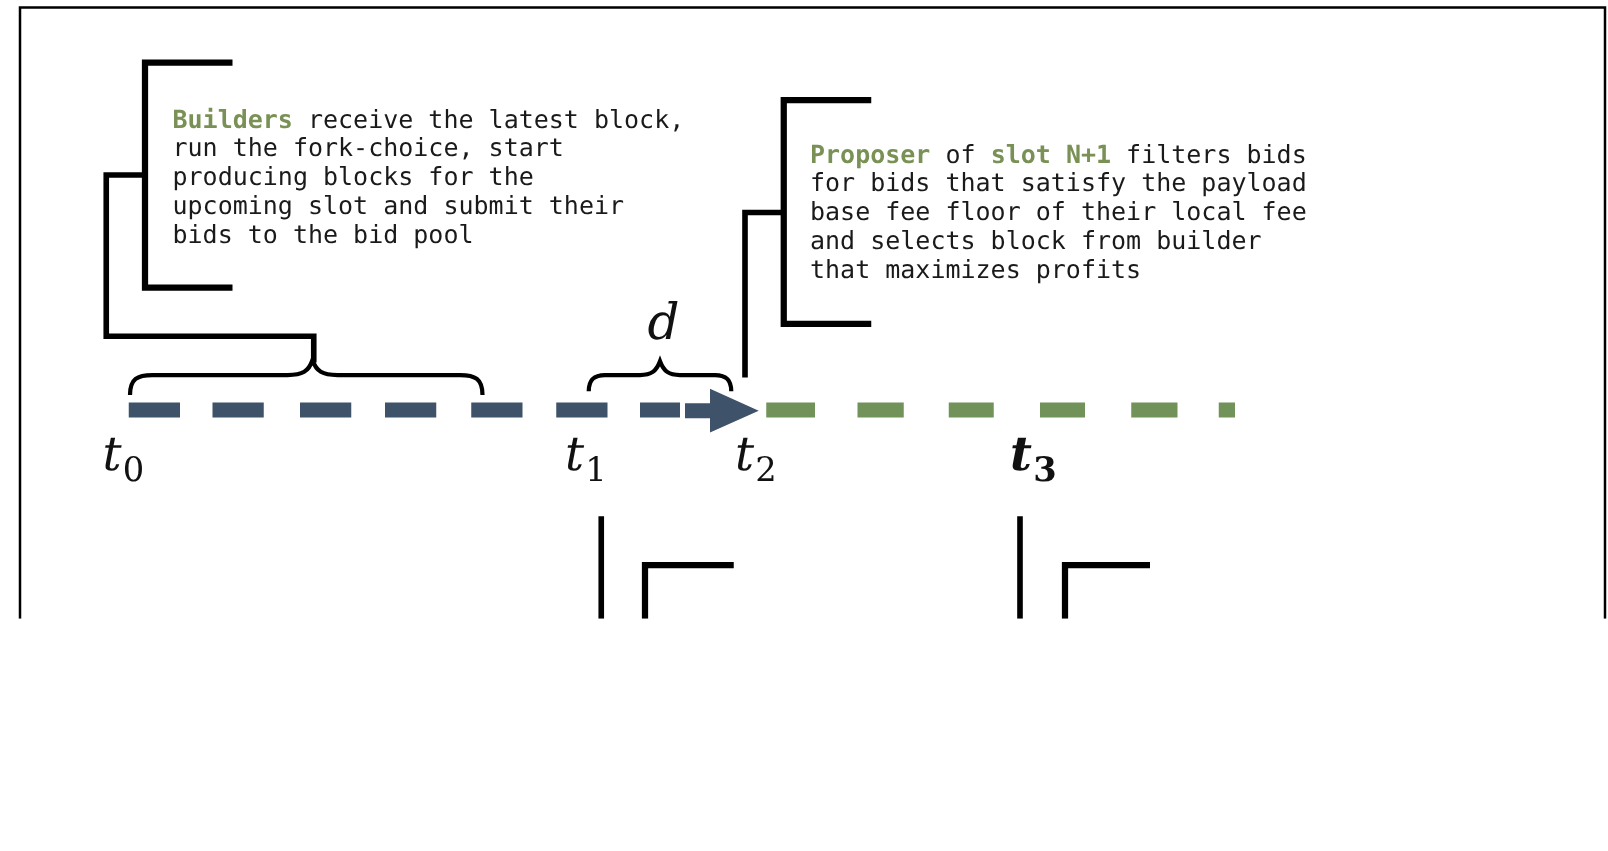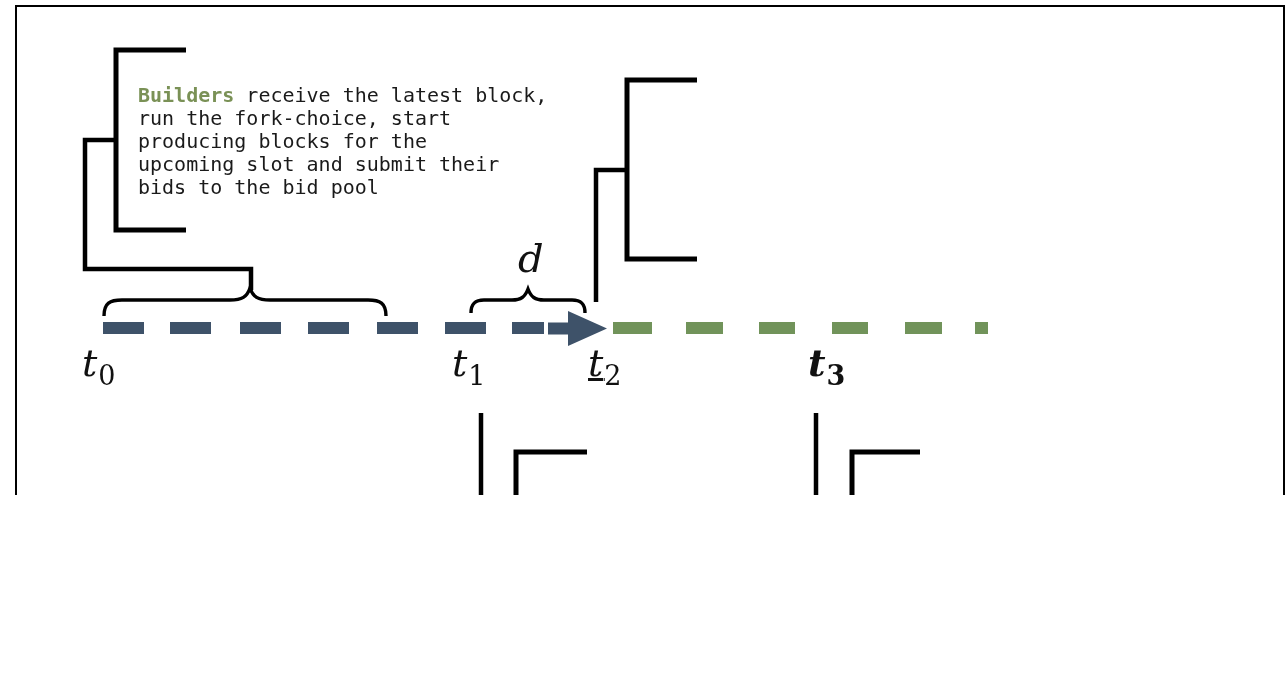--- a/index.html
+++ b/index.html
@@ -113,26 +113,31 @@
       <rect x="975" y="322" width="13" height="12"></rect>
     </g>
   </svg>
 
   <div class="note" style="left:138px;top:84px;"><span class="seg-green">Builders</span><span> receive the latest block,
 run the fork-choice, start
 producing blocks for the
 upcoming slot and submit their
 bids to the bid pool</span></div>
 
+  <div class="note" style="left:648px;top:112px;"><span class="seg-green">Proposer</span><span> of </span><span class="seg-green">slot N+1</span><span> filters bids
+for bids that satisfy the payload
+base fee floor of their local fee
+and selects block from builder
+that maximizes profits</span></div>
 
 
 
   <div class="tlabel" style="left:82px;top:344px;"><span>t</span><span class="sub">0</span></div>
 
   <div class="tlabel" style="left:452px;top:344px;"><span>t</span><span class="sub">1</span></div>
 
-  <div class="tlabel" style="left:588px;top:344px;text-decoration:underline;"><span>t</span><span class="sub">2</span></div>
+  <div class="tlabel" style="left:588px;top:344px;"><span>t</span><span class="sub">2</span></div>
 
   <div class="tlabel" style="left:808px;top:344px;font-weight:bold;"><span>t</span><span class="sub">3</span></div>
 
   <div class="dlabel" style="left:518px;top:238px;">d</div>
 
 </div>
 
 </body></html>

